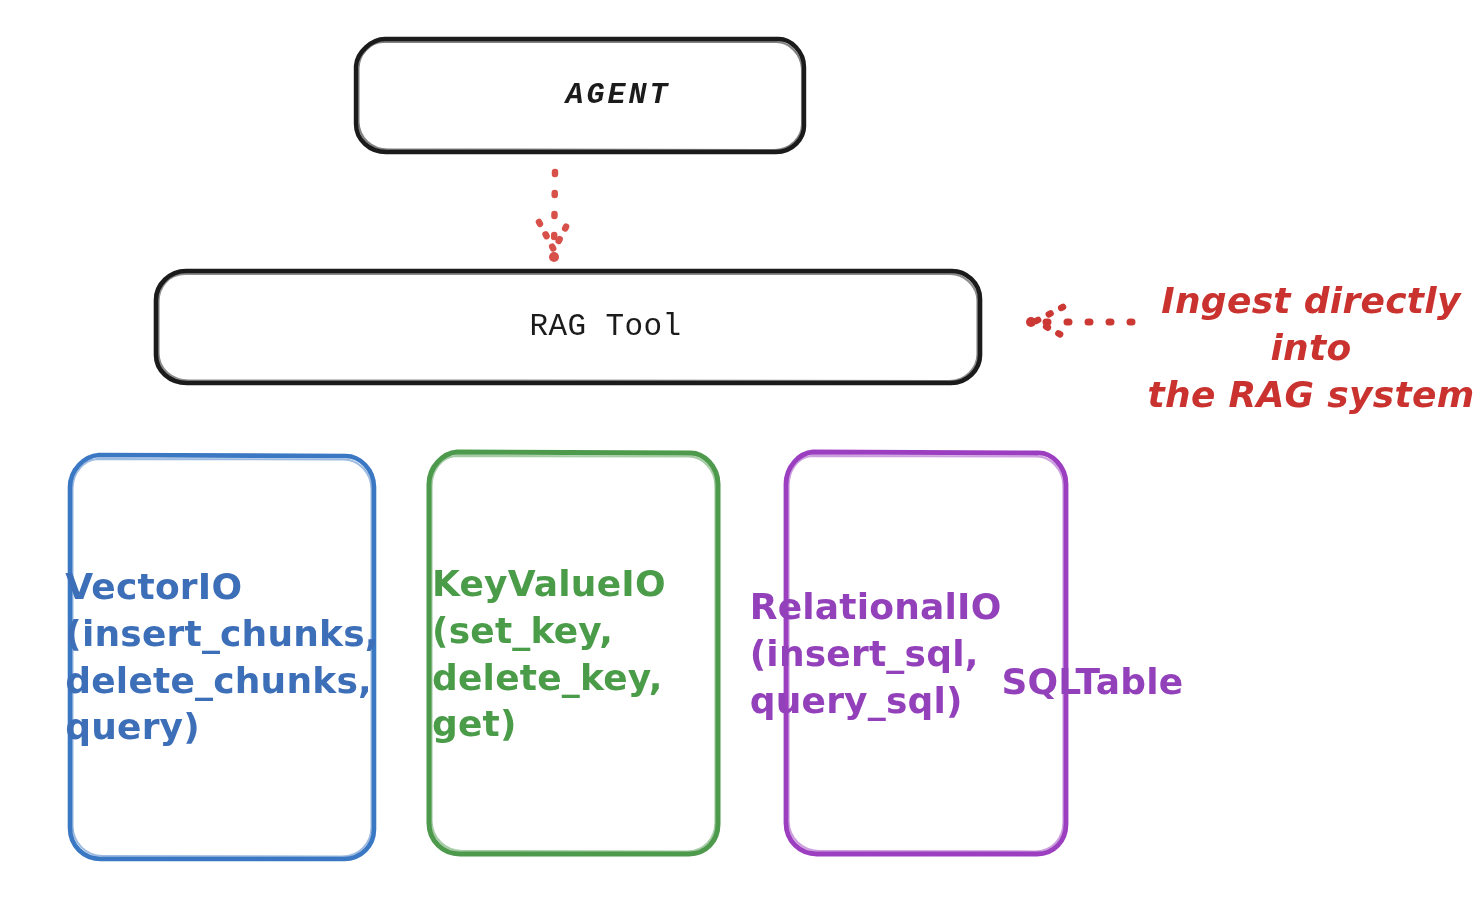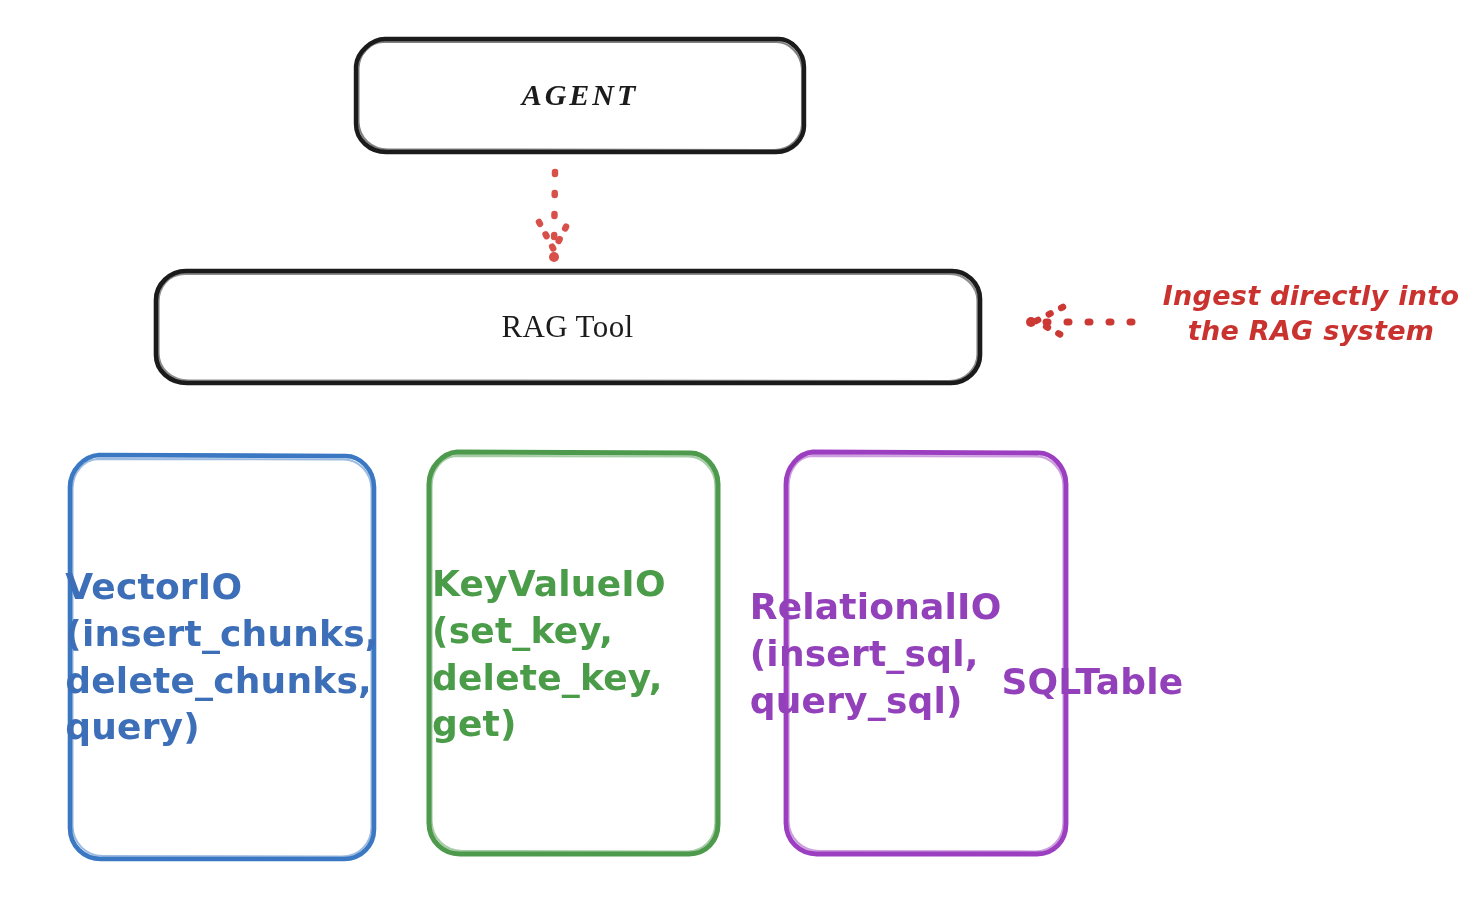--- a/index.html
+++ b/index.html
@@ -23,24 +23,25 @@
     top: 0;
     width: 1484px;
     height: 910px;
     pointer-events: none;
   }
   .node-label {
     position: absolute;
     display: flex;
     align-items: center;
     justify-content: center;
-    font-family: Liberation Serif, serif;
+    font-family: Liberation Mono, monospace;
     white-space: pre-line;
     line-height: 1.22;
     letter-spacing: 0.4px;
+    padding-left: 38px;
   }
   
   #agent-label {
     left: 355px;
     top: 38px;
     width: 450px;
     height: 114px;
     font-size: 30px;
     font-style: italic;
     font-weight: 600;
@@ -86,21 +87,21 @@
   .provider-title { display: block; }
   .provider-sub { display: block; margin-top: 1.55em; }
 
   
   #ingest-note {
     position: absolute;
     left: 1146px;
     top: 278px;
     width: 330px;
     text-align: center;
-    font-size: 27px;
+    font-size: 36px;
     font-weight: 600;
     line-height: 1.30;
     letter-spacing: 0.3px;
     color: #c9322f;
     white-space: pre-line;
     font-style: italic;
   }
 </style>
 </head>
 <body>

